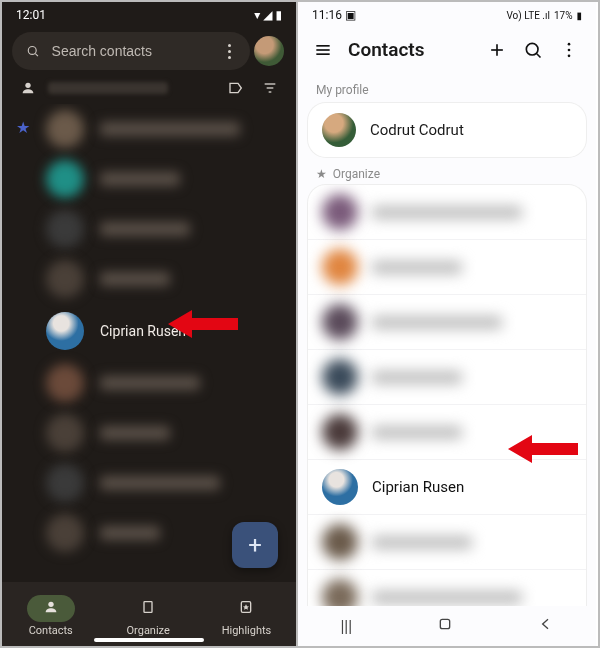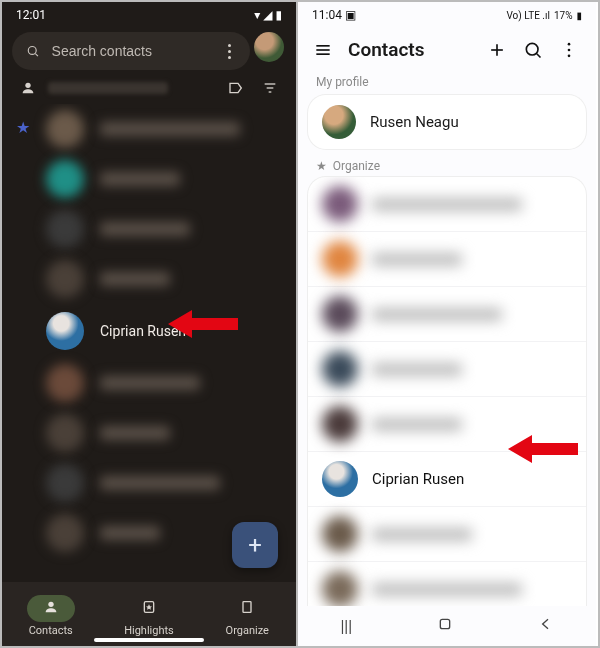--- a/index.html
+++ b/index.html
@@ -12,21 +12,21 @@
     display: flex;
     border: 2px solid #bbb;
   }
   .phone { height: 644px; position: relative; overflow: hidden; }
   .left { width: 296px; background: #1f1b18; color: #e6e1dc; border-right: 2px solid #bbb; }
   .right { width: 298px; background: #fcfcfe; color: #1a1a1a; }
 
   
   .l-status { display:flex; justify-content:space-between; align-items:center; padding:6px 14px 2px 14px; font-size:12px; font-weight:400; color:#fff;}
   .l-status .ri { display:flex; gap:4px; align-items:center;}
-  .l-search-row { display:flex; align-items:flex-start; gap:4px; padding:8px 12px 6px 10px;}
+  .l-search-row { display:flex; align-items:center; gap:4px; padding:8px 12px 6px 10px;}
   .l-search { flex:1; display:flex; align-items:center; gap:12px; background:#2f2a26; border-radius:24px; padding:10px 14px;}
   .l-search input { background:transparent; border:none; outline:none; color:#c9c3bd; font-size:14px; width:100%;}
   .l-search input::placeholder{color:#bfb9b3;}
   .l-more-dots { width:18px; display:flex; flex-direction:column; align-items:center; gap:3px;}
   .l-more-dots span{width:3px;height:3px;border-radius:50%;background:#d7d2cc;}
   .l-avatar{width:30px;height:30px;border-radius:50%;background:radial-gradient(circle at 35% 30%, #c49a77 0 30%, #3f5a36 60%);}
   .l-filter-row{display:flex;align-items:center;justify-content:space-between;padding:4px 18px 8px 18px;}
   .l-fl{display:flex;align-items:center;gap:12px;}
   .l-fl .acct{height:12px;width:120px;background:#3a342f;border-radius:4px;filter:blur(2px);}
 
@@ -50,21 +50,21 @@
   
   .arrow{position:absolute;z-index:50;}
   .arrow svg{display:block;}
 
   
   .r-status{display:flex;justify-content:space-between;align-items:center;padding:6px 14px 2px 14px;font-size:12px;color:#111;}
   .r-status .ri{display:flex;gap:4px;align-items:flex-end;font-size:10px;}
   .r-header{display:flex;align-items:center;padding:14px 16px 8px 14px;gap:14px;}
   .r-title{font-size:19px;font-weight:600;flex:1;}
   .r-header .hbtn{width:22px;display:flex;justify-content:center;color:#222;}
-  .r-section-label{font-size:12px;color:#8a8a8a;padding:6px 18px;}
+  .r-section-label{font-size:12px;color:#8a8a8a;padding:6px 18px;margin-top:8px;}
   .r-profile{display:flex;align-items:center;gap:14px;background:#fff;margin:0 10px;border-radius:18px;padding:10px 14px;box-shadow:0 0 0 1px #eee;}
   .r-profile .av{width:34px;height:34px;border-radius:50%;background:radial-gradient(circle at 35% 30%, #d6a97f 0 28%, #355d38 60%);}
   .r-profile .nm{font-size:15px;}
   .r-fav-label{display:flex;align-items:center;gap:6px;font-size:12px;color:#8a8a8a;padding:10px 18px 4px 18px;}
   .r-list{background:#fff;margin:0 10px;border-radius:18px;overflow:hidden;box-shadow:0 0 0 1px #eee;}
   .r-row{display:flex;align-items:center;gap:14px;padding:9px 14px;border-bottom:1px solid #f2f2f4;}
   .r-row:last-child{border-bottom:none;}
   .r-row .av{width:36px;height:36px;border-radius:50%;}
   .r-row .nm{height:13px;border-radius:3px;}
   .r-row.blurred .av, .r-row.blurred .nm{filter:blur(7px);}
@@ -171,38 +171,38 @@
   <div class="l-bottom">
     <div class="l-tab active">
       <div class="pill"><svg width="16" height="16" viewBox="0 0 24 24" fill="#e6e1dc">
             <circle cx="12" cy="8" r="4"></circle>
             <path d="M4 20c0-4 4-6 8-6s8 2 8 6"></path>
           </svg></div>
       <span>Contacts</span>
     </div>
     <div class="l-tab">
       <div class="pill"><svg width="16" height="16" viewBox="0 0 24 24" fill="none" stroke="#d7d2cc" stroke-width="2">
+            <rect x="6" y="4" width="12" height="16" rx="1"></rect>
+          </svg></div>
+      <span>Organize</span>
+    </div>
+    <div class="l-tab">
+      <div class="pill"><svg width="16" height="16" viewBox="0 0 24 24" fill="none" stroke="#d7d2cc" stroke-width="2">
             <rect x="5" y="4" width="14" height="16" rx="2"></rect>
             <path d="M12 8l1.5 3 3 .3-2.3 2 .7 3-2.9-1.8L9.1 16.3l.7-3-2.3-2 3-.3z" fill="#d7d2cc" stroke="none"></path>
           </svg></div>
       <span>Highlights</span>
     </div>
-    <div class="l-tab">
-      <div class="pill"><svg width="16" height="16" viewBox="0 0 24 24" fill="none" stroke="#d7d2cc" stroke-width="2">
-            <rect x="6" y="4" width="12" height="16" rx="1"></rect>
-          </svg></div>
-      <span>Organize</span>
-    </div>
     <div class="l-home-ind"></div>
   </div>
 </div>
 
 <div class="phone right">
   <div class="r-status">
-    <span><span>11:04</span> <span>▣</span></span>
+    <span><span>11:16</span> <span>▣</span></span>
     <span class="ri">
         <span>Vo) LTE .ıl</span> 
         <span>17%</span>
         <span>▮</span>
       </span>
   </div>
 
   <div class="r-header">
     <div class="hbtn">
       <svg width="20" height="20" viewBox="0 0 24 24" stroke="#111" stroke-width="2">
@@ -229,21 +229,21 @@
           <circle cx="12" cy="5" r="1.6"></circle>
           <circle cx="12" cy="12" r="1.6"></circle>
           <circle cx="12" cy="19" r="1.6"></circle>
         </svg>
     </div>
   </div>
 
   <div class="r-section-label">My profile</div>
   <div class="r-profile">
     <div class="av"></div>
-    <div class="nm">Rusen Neagu</div>
+    <div class="nm">Codrut Codrut</div>
   </div>
 
   <div class="r-fav-label">
     <span>★</span>
     <span>Organize</span>
   </div>
 
   <div class="r-list">
     <div class="r-row blurred">
         <div class="av" style="background:#7a5a7a"></div>

